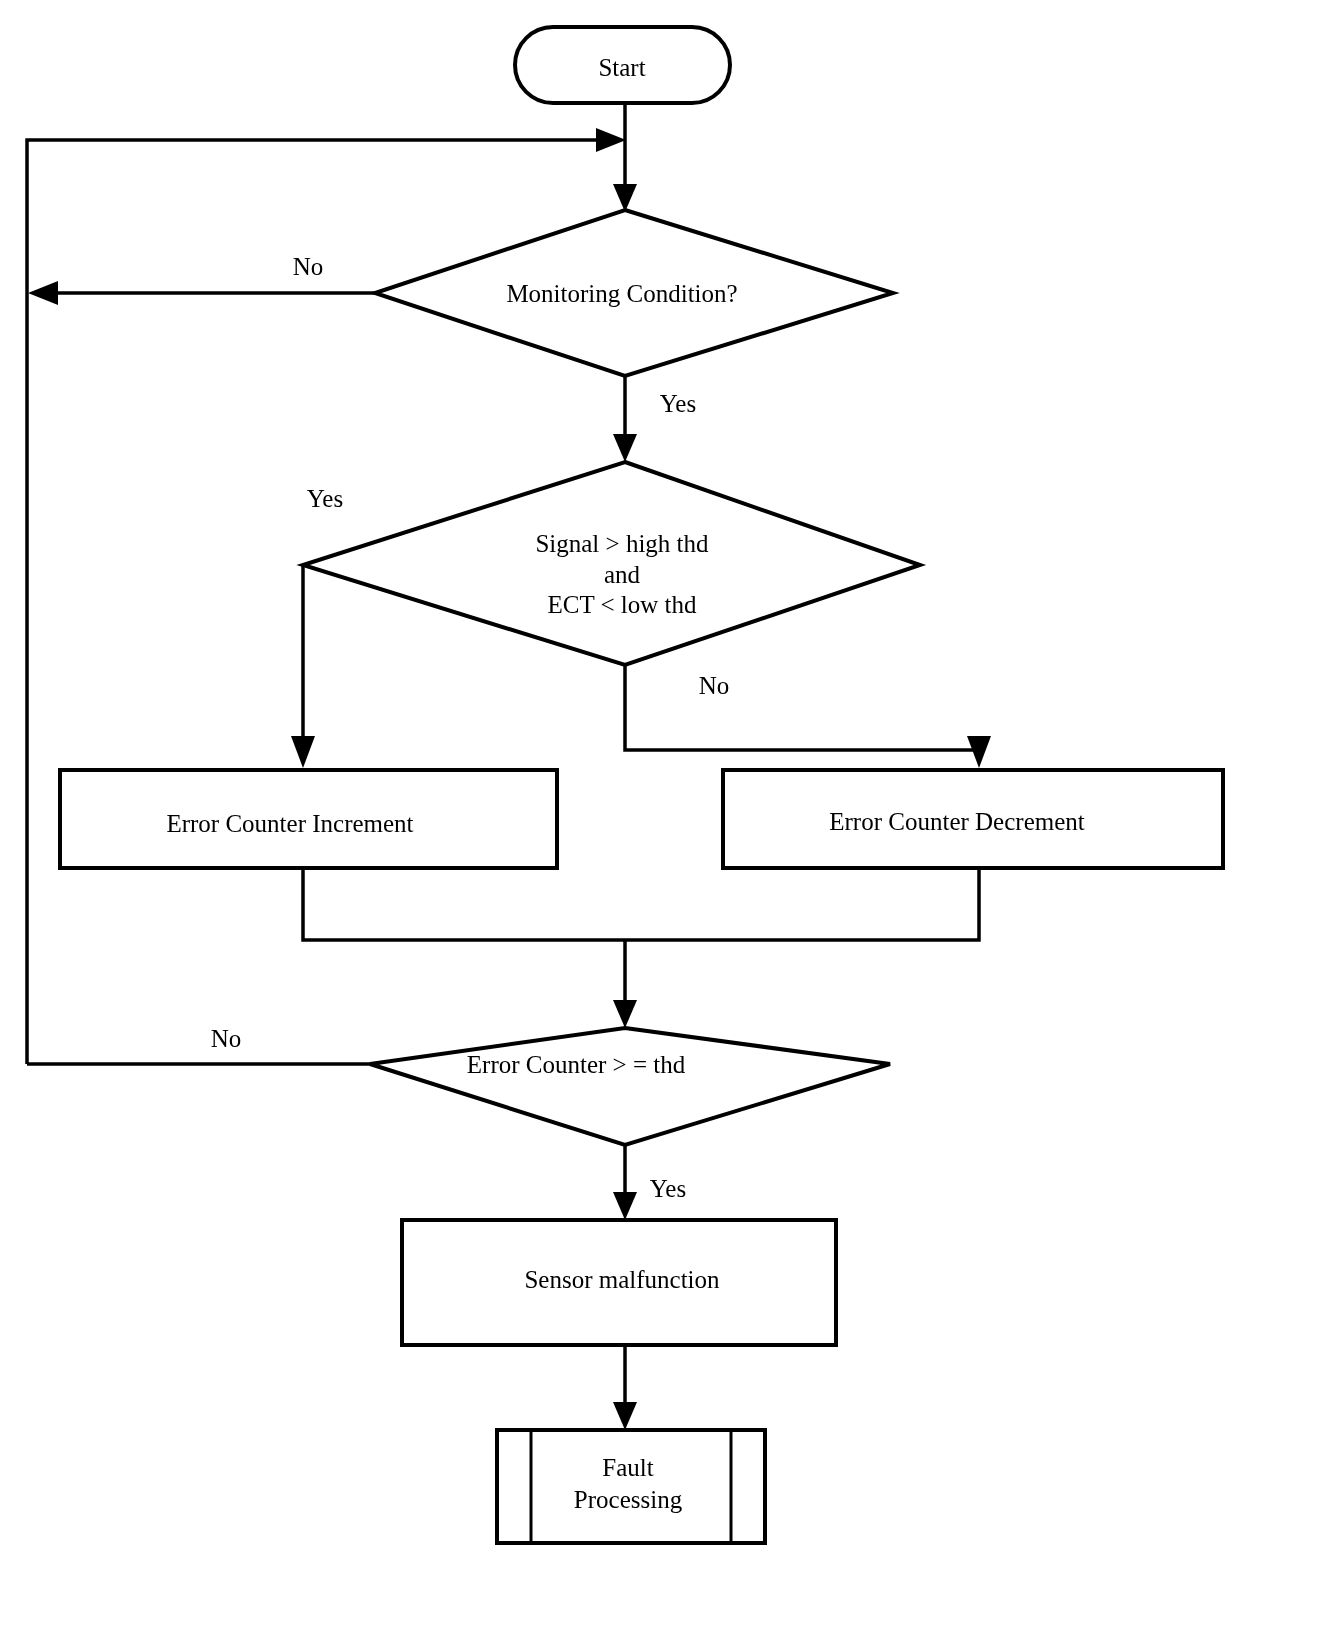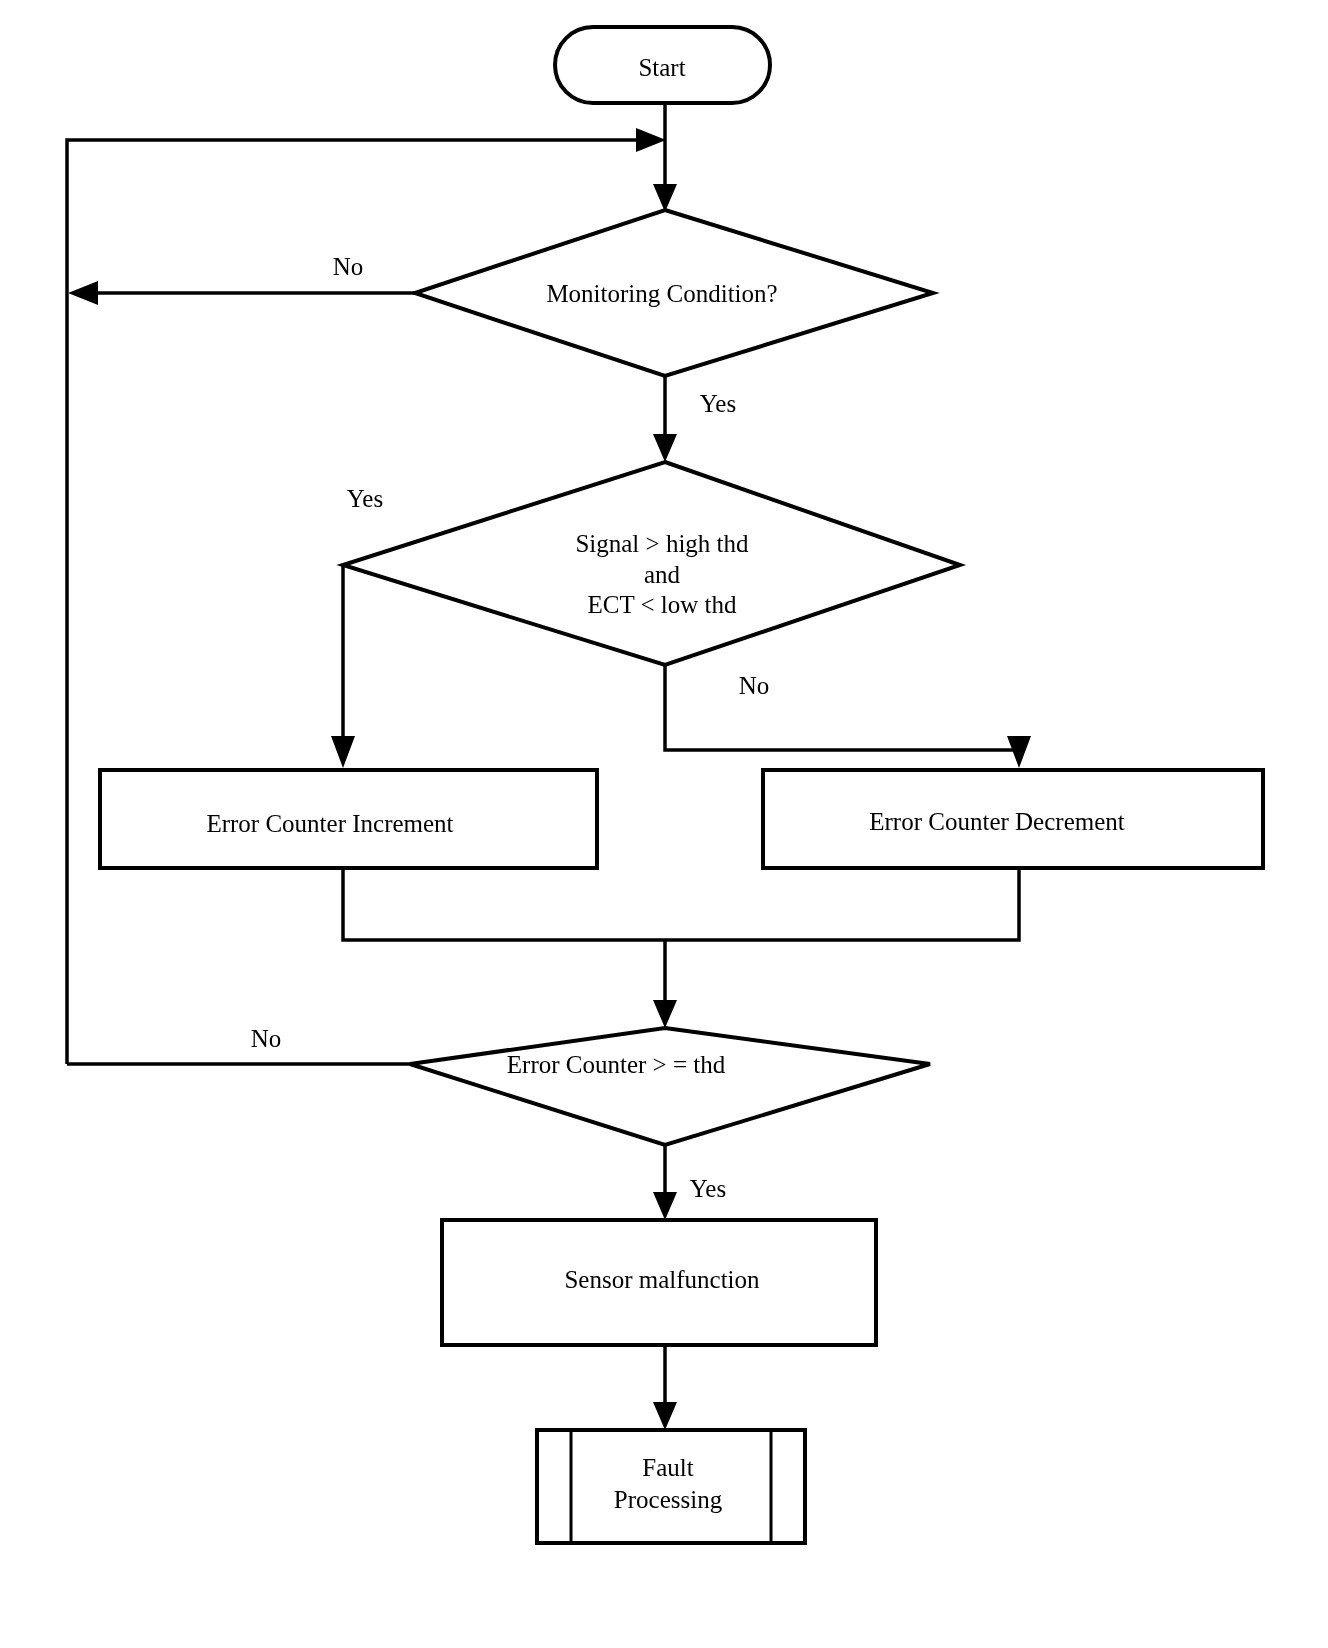--- a/index.html
+++ b/index.html
@@ -12,21 +12,20 @@
     width: 1328px;
     height: 1648px;
     font-family: "Liberation Serif", "DejaVu Serif", serif;
     color: #000000;
     overflow: hidden;
   }
   #flowchart-root {
     position: relative;
     width: 1087px;
     height: 1648px;
-    padding-left: 40px;
   }
   svg#flow-svg {
     display: block;
     width: 1328px;
     height: 1648px;
   }
   .shape-stroke {
     fill: #ffffff;
     stroke: #000000;
     stroke-width: 4;

